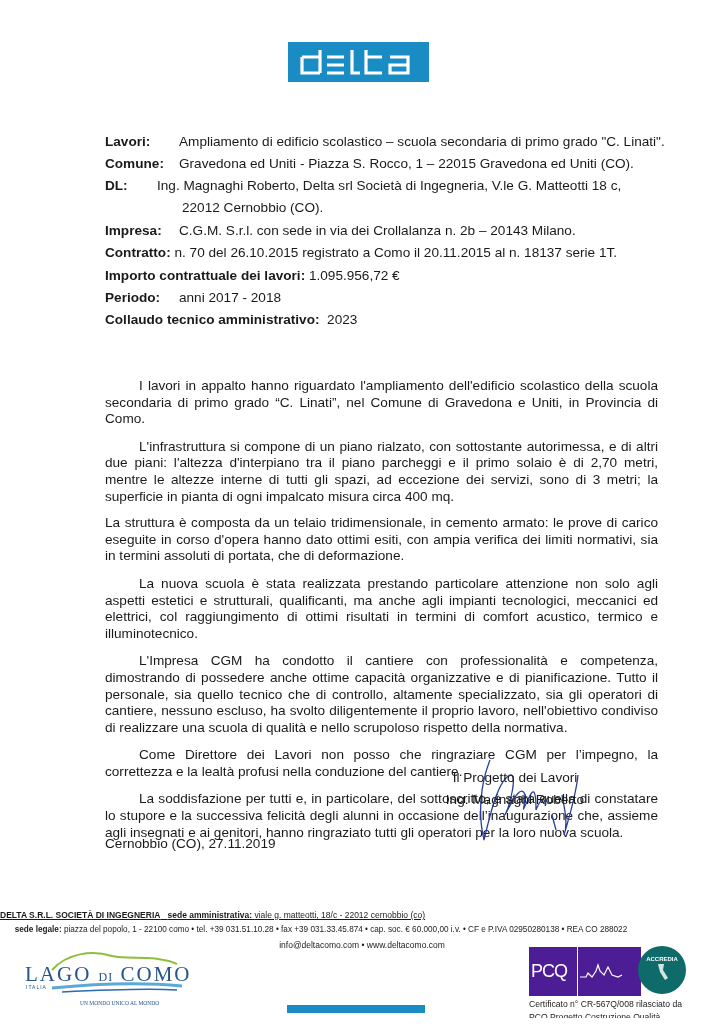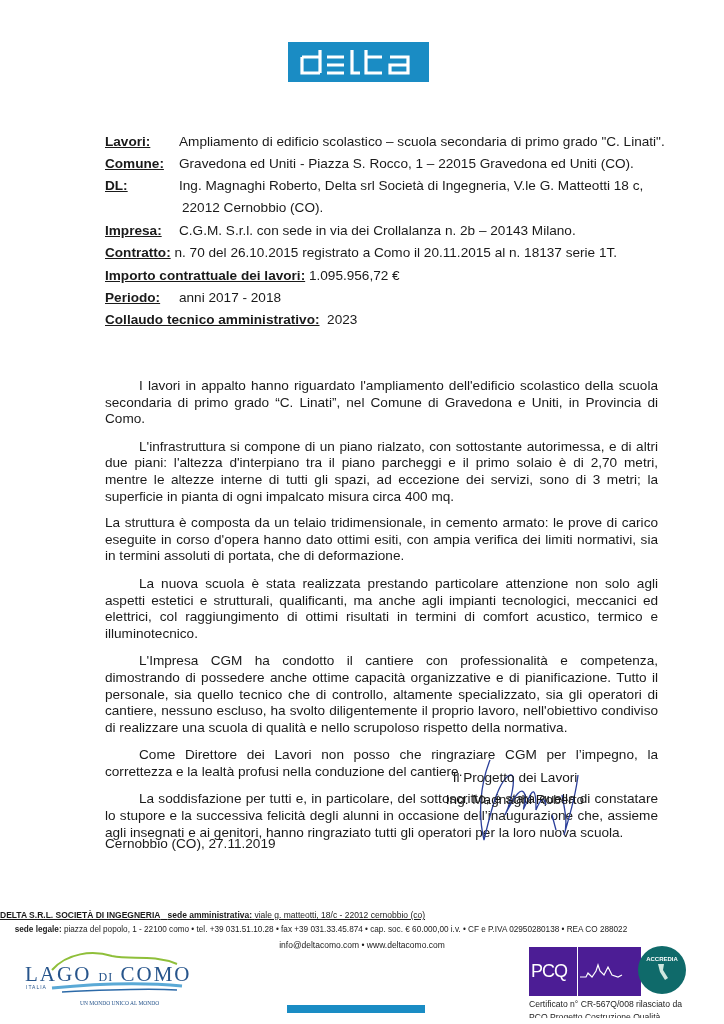--- a/index.html
+++ b/index.html
@@ -3,21 +3,21 @@
 <meta charset="utf-8">
 <style>
   html, body { margin: 0; padding: 0; background: #ffffff; }
   body { width: 724px; height: 1024px; position: relative; overflow: hidden; font-family: "Liberation Sans", sans-serif; color: #1a1a1a; }
 
   .logo { position: absolute; left: 288px; top: 42px; width: 141px; height: 40px; background: #1a8cc4; display:flex; align-items:center; justify-content:center; }
   .logo svg { display:block; }
 
   .meta { position: absolute; left: 105px; top: 132px; width: 580px; font-size: 13.6px; line-height: 20.4px; }
   .meta-row { position: absolute; left: 0; white-space: nowrap; }
-  .meta-row .lbl { font-weight: bold; display:inline-block;text-decoration:underline; }
+  .meta-row .lbl { font-weight: bold; display:inline-block; }
   .meta-row .val { display:inline-block; }
 
   .body-text { position: absolute; left: 105px; top: 378px; width: 553px; font-size: 13.6px; line-height: 16.6px; text-align: justify; }
   .body-text p { margin: 0 0 11px 0; text-indent: 34px; }
   .body-text p.noindent { text-indent: 0; margin-top: -11px; }
 
   .sign { position: absolute; left: 445px; top: 767px; font-size: 13.6px; line-height: 22px; text-align: center; width: 140px; }
   .signature { position: absolute; left: 470px; top: 755px; width: 110px; height: 95px; }
 
   .date { position: absolute; left: 105px; top: 836px; font-size: 13.6px; }
@@ -64,21 +64,21 @@
 </div>
 
 <div class="meta">
   <div class="meta-row" style="top:0px">
     <span class="lbl" style="width:74px">Lavori:</span><span class="val">Ampliamento di edificio scolastico – scuola secondaria di primo grado "C. Linati".</span>
   </div>
   <div class="meta-row" style="top:22px">
     <span class="lbl" style="width:74px">Comune:</span><span class="val">Gravedona ed Uniti - Piazza S. Rocco, 1 – 22015 Gravedona ed Uniti (CO).</span>
   </div>
   <div class="meta-row" style="top:44px">
-    <span class="lbl" style="width:74px">DL:</span><span class="val">Ing. Magnaghi Roberto, Delta srl Società di Ingegneria, V.le G. Matteotti 18 c,</span>
+    <span class="lbl" style="width:52px">DL:</span><span class="val">Ing. Magnaghi Roberto, Delta srl Società di Ingegneria, V.le G. Matteotti 18 c,</span>
   </div>
   <div class="meta-row" style="top:66px; left:77px">
     <span class="val">22012 Cernobbio (CO).</span>
   </div>
   <div class="meta-row" style="top:89px">
     <span class="lbl" style="width:74px">Impresa:</span><span class="val">C.G.M. S.r.l. con sede in via dei Crollalanza n. 2b – 20143 Milano.</span>
   </div>
   <div class="meta-row" style="top:111px">
     <span class="lbl">Contratto:</span> <span class="val">n. 70 del 26.10.2015  registrato a Como il 20.11.2015 al n. 18137 serie 1T.</span>
   </div>

